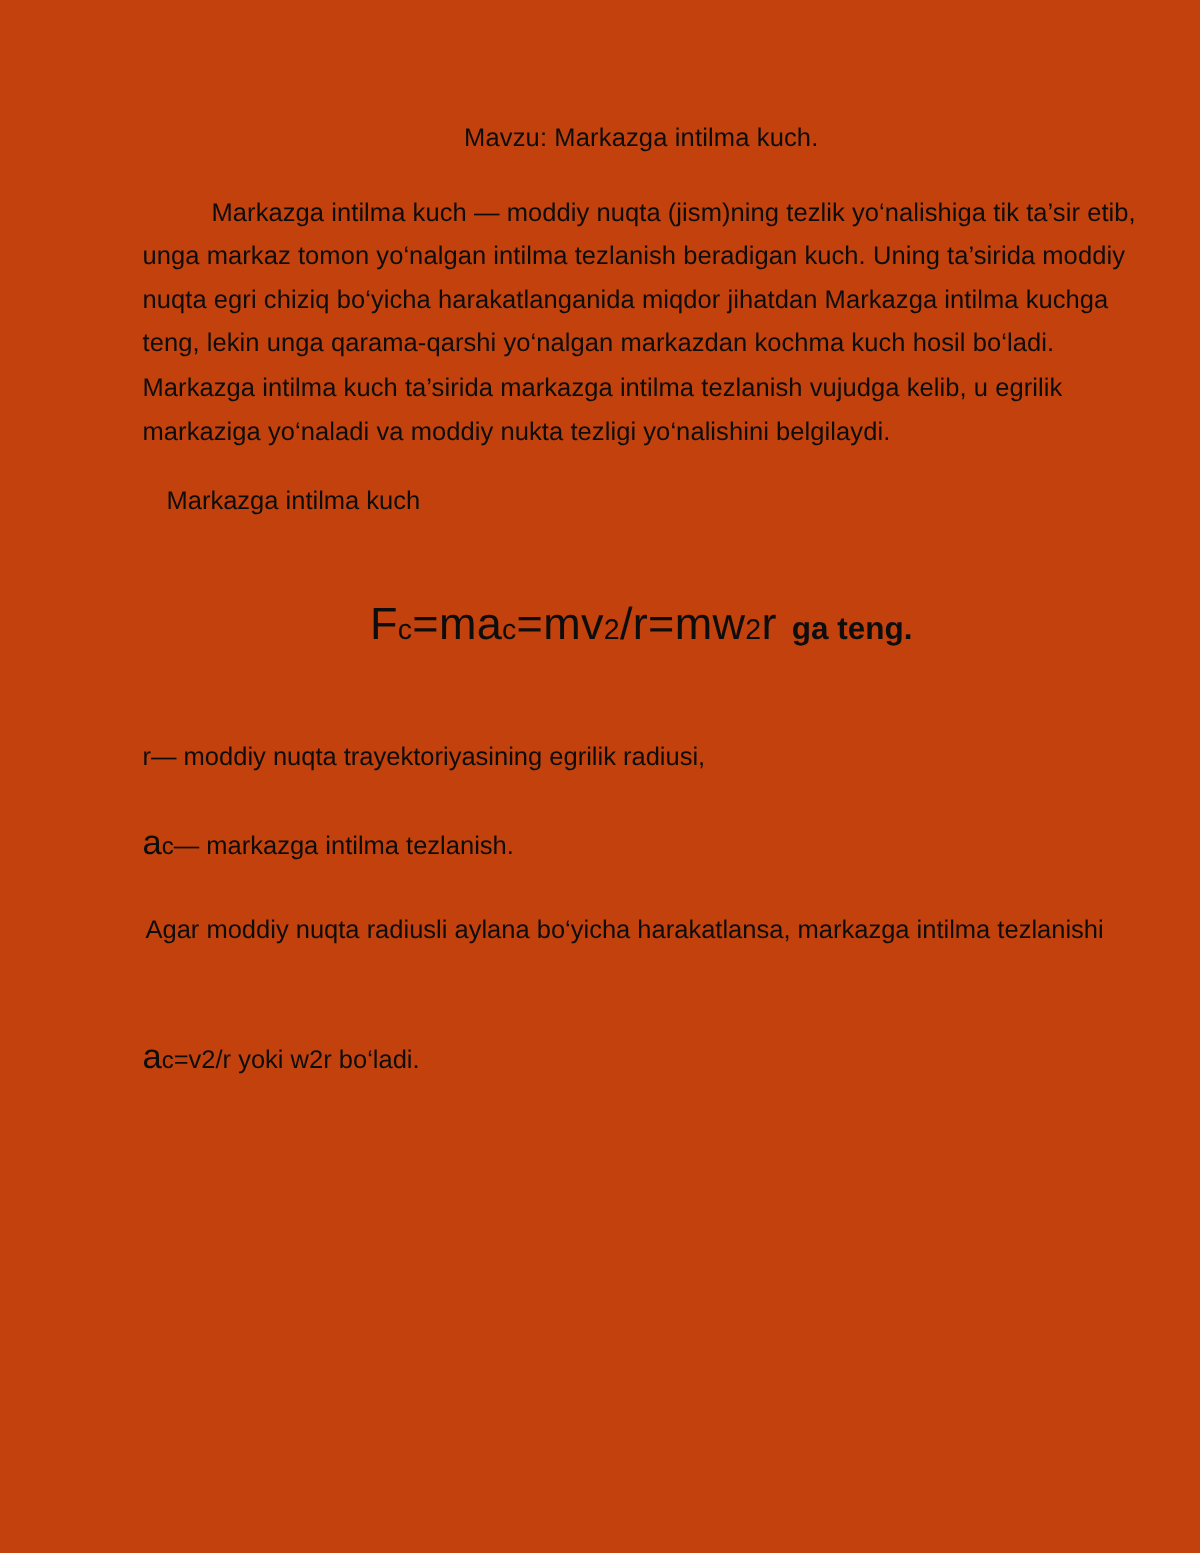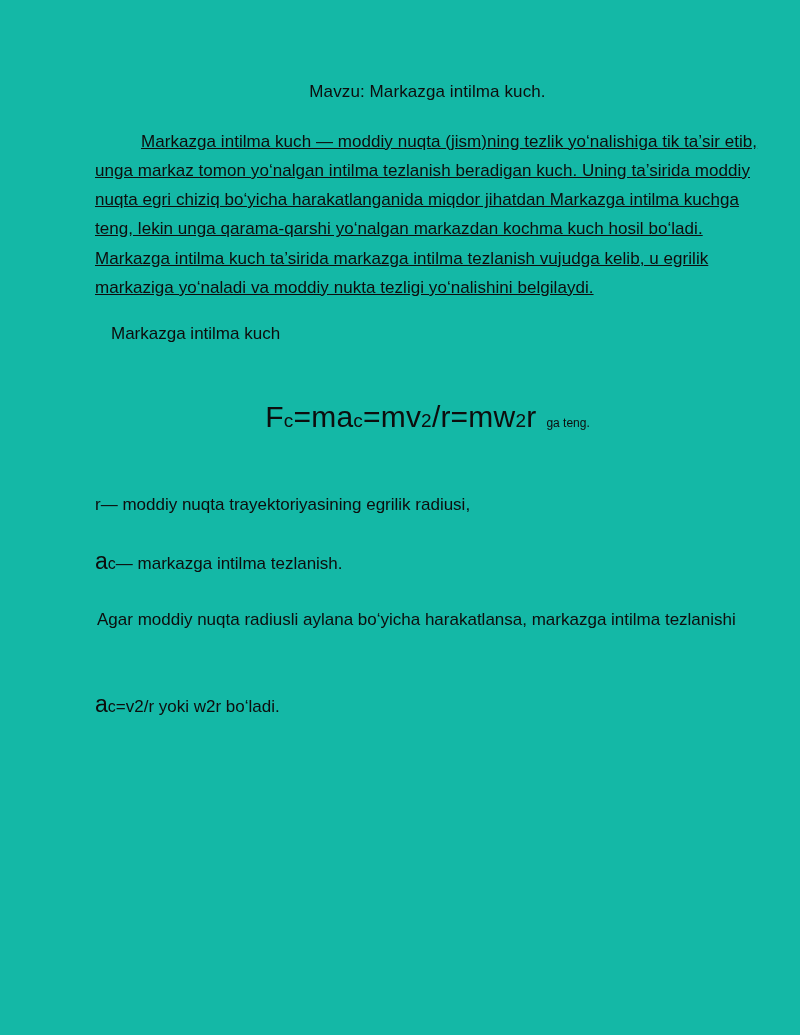--- a/index.html
+++ b/index.html
@@ -11,38 +11,37 @@
     height: 1035px;
     background: #ffffff;
     font-family: "Liberation Sans", sans-serif;
     color: #0d0d0d;
     overflow: hidden;
   }
   .page {
     position: relative;
     width: 800px;
     height: 1035px;
-    background: #14b8a6;
+    background: #c2410c;
     box-sizing: border-box;
     padding: 80px 40px 0 95px;
   }
   .doc-title {
     text-align: center;
     font-size: 17px;
     line-height: 1.45;
     margin: 0 0 22px 0;
     letter-spacing: 0.1px;
   }
   .body-para {
     font-size: 17px;
     line-height: 1.72;
     margin: 0 0 18px 0;
     text-align: left;
     letter-spacing: 0.05px;
-    text-decoration: underline;
   }
   .body-para.indent {
     text-indent: 46px;
   }
   .subhead {
     font-size: 17px;
     line-height: 1.6;
     margin: 0 0 18px 16px;
   }
   .formula-block {
@@ -56,23 +55,24 @@
     font-size: 30px;
     line-height: 1.2;
     letter-spacing: 0.2px;
     white-space: nowrap;
   }
   .formula .sub {
     font-size: 19px;
     vertical-align: baseline;
   }
   .formula-tail {
-    font-size: 12px;
+    font-size: 21px;
     margin-left: 10px;
     line-height: 1.2;
+    font-weight: bold;
   }
   .legend {
     margin-top: 56px;
   }
   .legend-line {
     font-size: 17px;
     line-height: 1.6;
     margin: 0 0 25px 0;
   }
   .legend-line .big {

